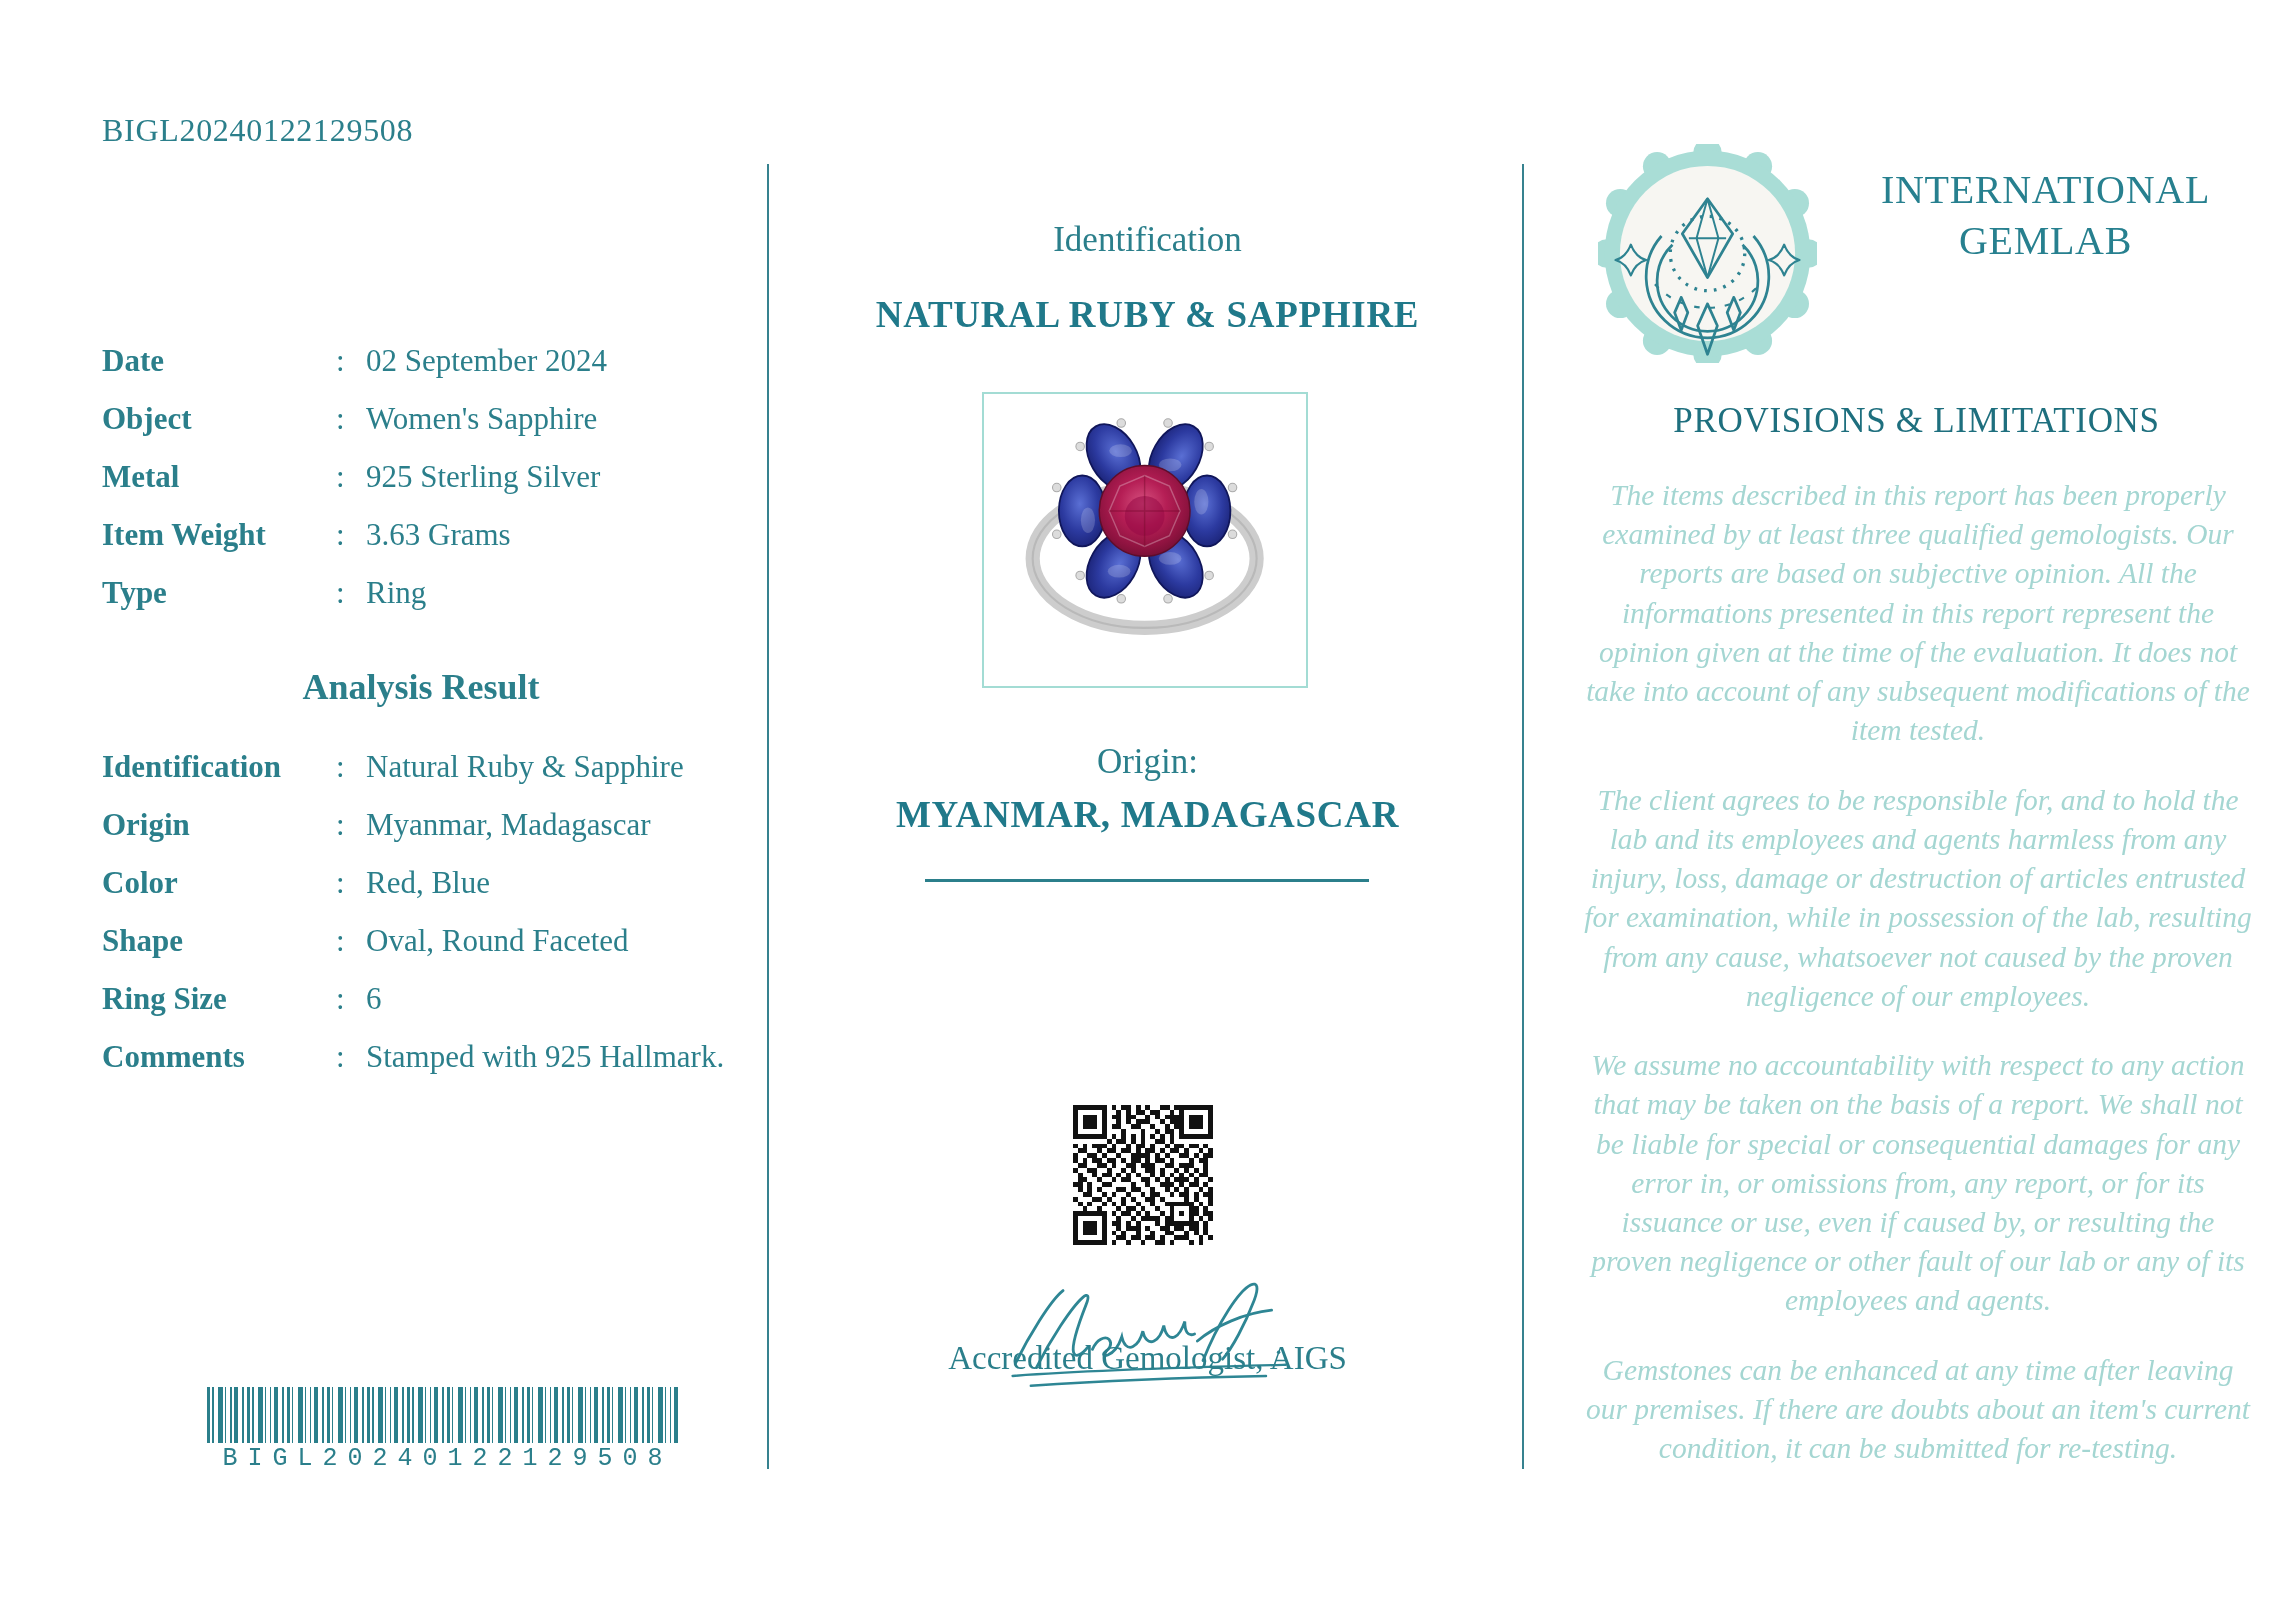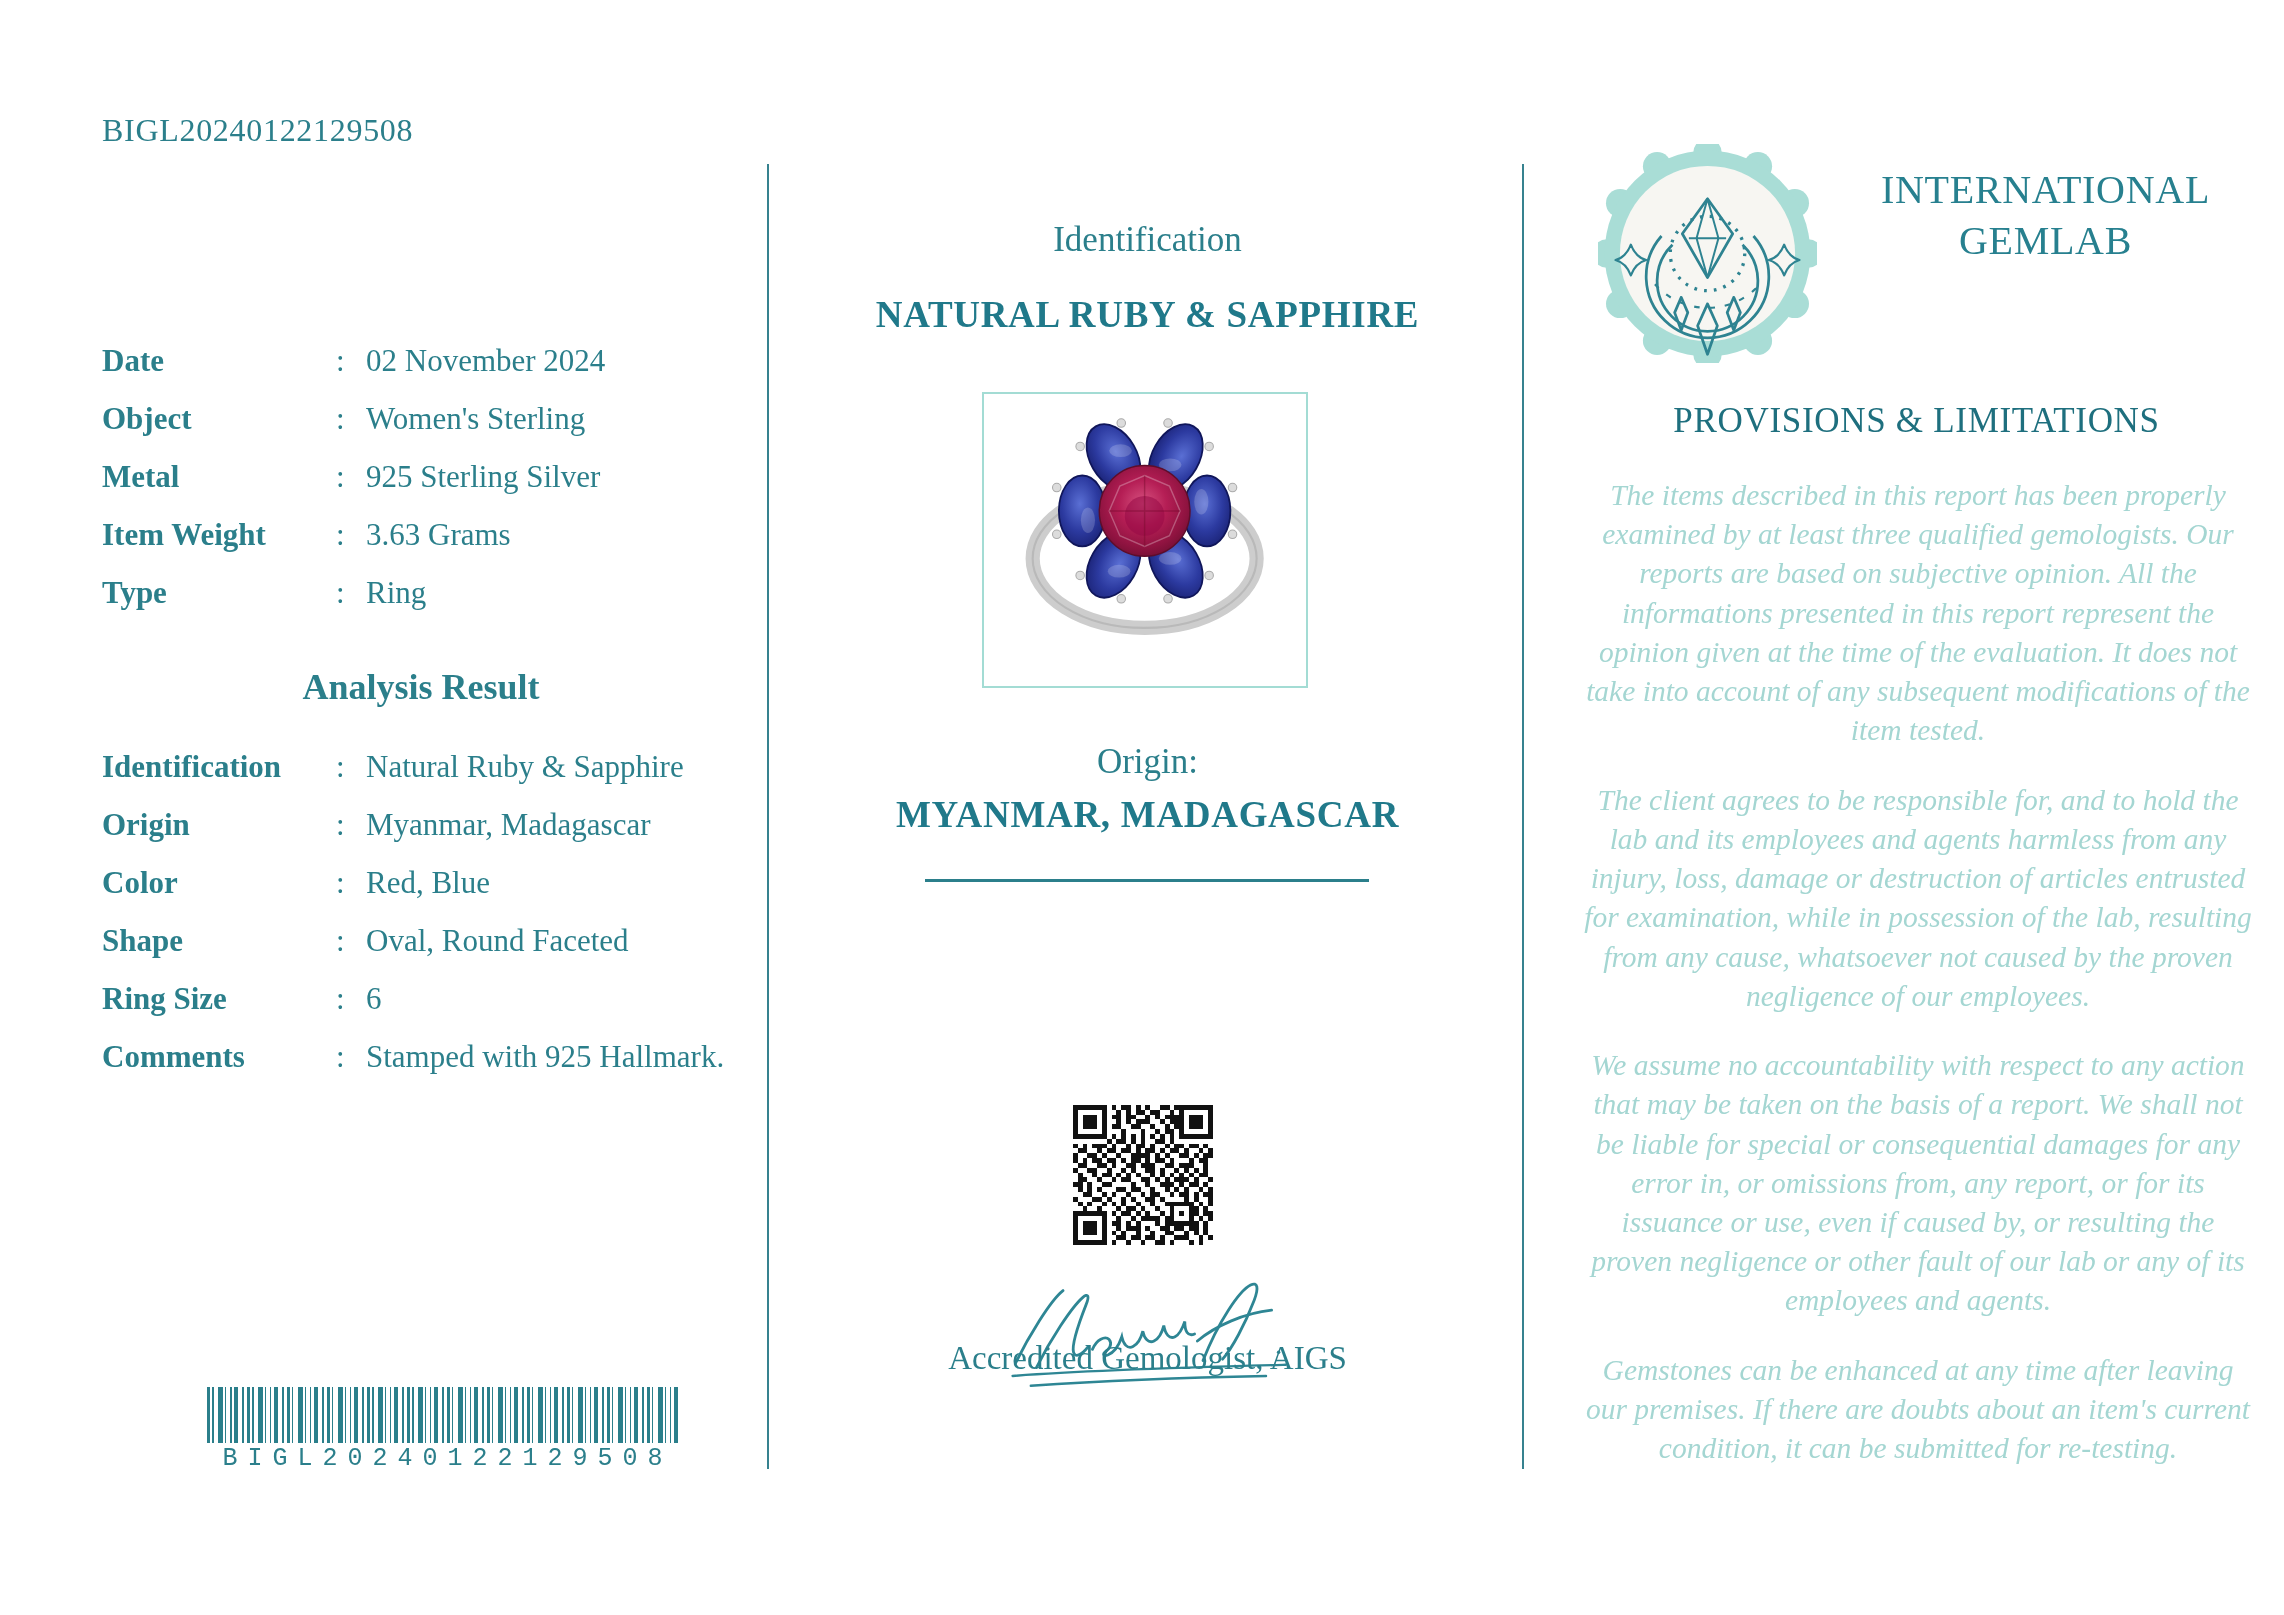--- a/index.html
+++ b/index.html
@@ -79,26 +79,26 @@
 
   <div class="divider" id="divider-left"></div>
   <div class="divider" id="divider-right"></div>
 
   <div class="report-number">BIGL20240122129508</div>
 
   <div class="kv-block" id="details-block">
     <div class="kv-row">
       <span class="kv-label">Date</span>
       <span class="kv-colon">:</span>
-      <span class="kv-value">02 November 2024</span>
+      <span class="kv-value">02 September 2024</span>
     </div>
     <div class="kv-row">
       <span class="kv-label">Object</span>
       <span class="kv-colon">:</span>
-      <span class="kv-value">Women's Sterling</span>
+      <span class="kv-value">Women's Sapphire</span>
     </div>
     <div class="kv-row">
       <span class="kv-label">Metal</span>
       <span class="kv-colon">:</span>
       <span class="kv-value">925 Sterling Silver</span>
     </div>
     <div class="kv-row">
       <span class="kv-label">Item Weight</span>
       <span class="kv-colon">:</span>
       <span class="kv-value">3.63 Grams</span>

